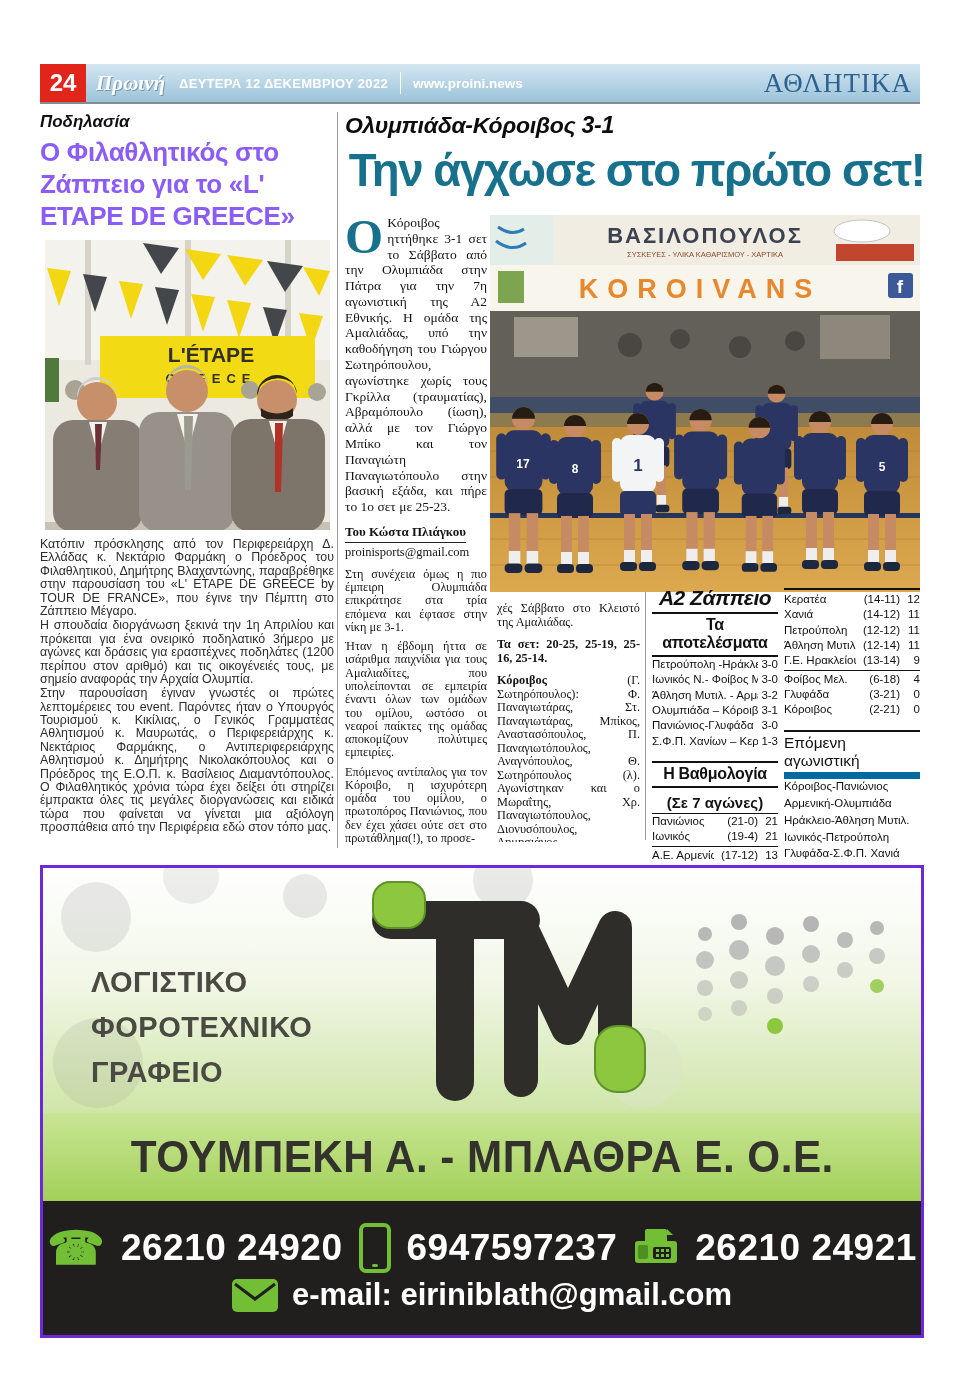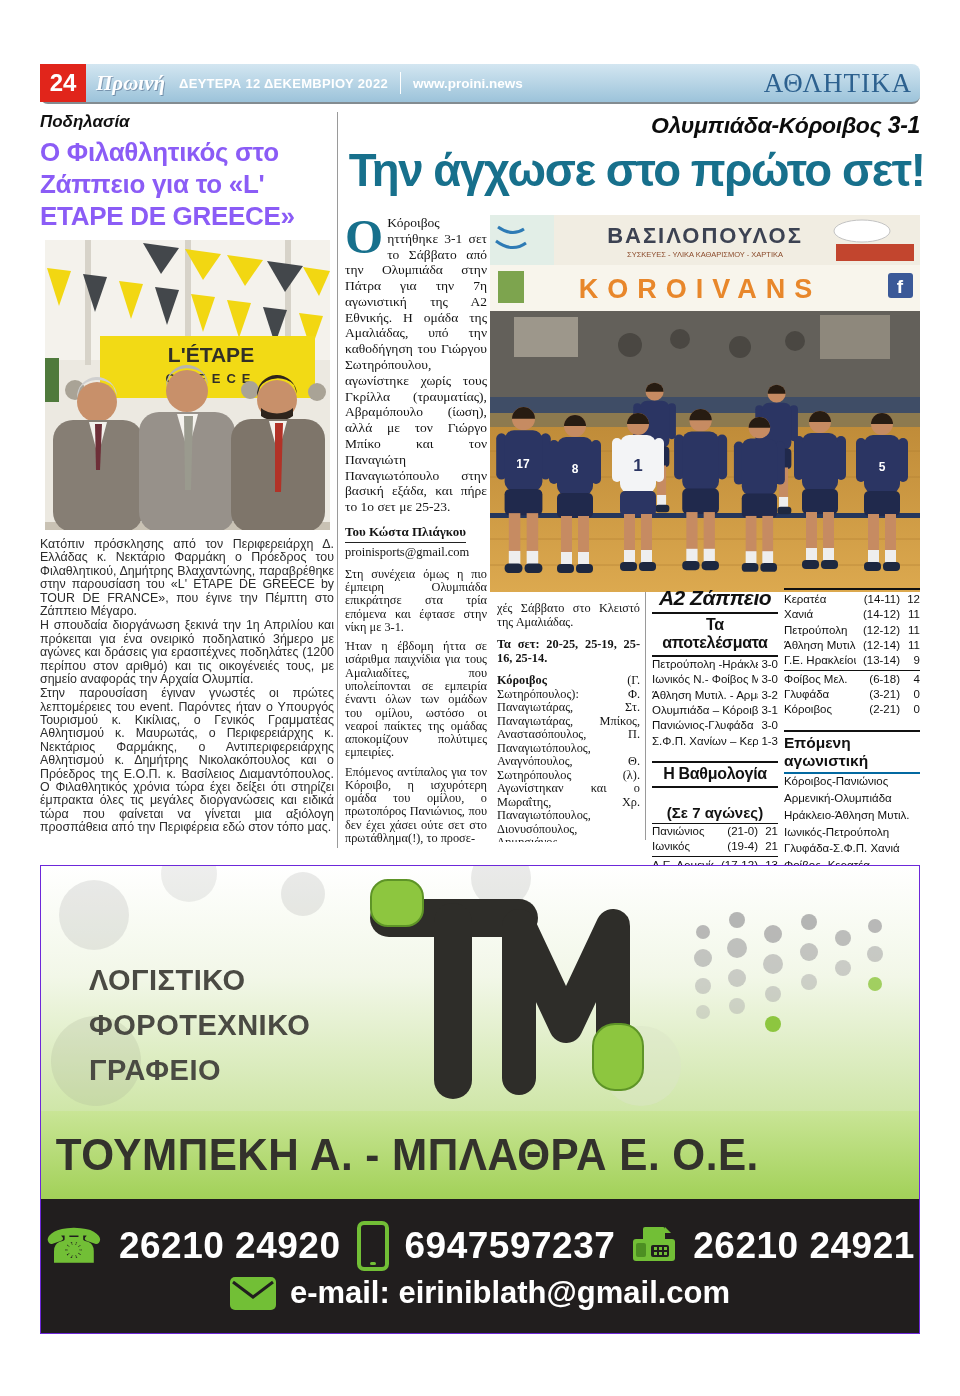--- a/index.html
+++ b/index.html
@@ -1,21 +1,21 @@
 <!DOCTYPE html>
 <html><head>
 <meta charset="utf-8">
 <style>
   html,body{margin:0;padding:0;background:#ffffff;}
   .page{position:relative;width:960px;height:1396px;background:#fff;overflow:hidden;
         font-family:"Liberation Sans",sans-serif;color:#1a1a1a;}
   
   .hdr{position:absolute;left:40px;top:64px;width:880px;height:38px;
        background:linear-gradient(#d3e6f1,#9cc3da);border-bottom:2px solid #838c91;
-       display:flex;align-items:center;border-radius:8px;}
+       display:flex;align-items:center;}
   .hdr .pageno{width:46px;height:38px;background:#e1251b;color:#fff;font-weight:bold;
        font-size:24px;display:flex;align-items:center;justify-content:center;}
   .hdr .masthead{font-family:"Liberation Serif",serif;font-style:italic;font-weight:bold;
        color:#fff;font-size:21px;margin:0 14px 0 10px;text-shadow:1px 1px 0 rgba(20,40,80,.35);}
   .hdr .date{color:#fff;font-weight:bold;font-size:13px;letter-spacing:.3px;}
   .hdr .sep{width:1px;height:22px;background:#fff;margin:0 12px;}
   .hdr .site{color:#fff;font-weight:bold;font-size:13.5px;}
   .hdr .section{margin-left:auto;margin-right:8px;font-family:"Liberation Serif",serif;
        font-weight:normal;font-size:27px;color:#2d618f;letter-spacing:1px;}
   
@@ -23,21 +23,21 @@
        font-style:italic;color:#111;}
   .title-left{position:absolute;left:40px;top:136px;width:294px;font-size:26px;
        font-weight:800;line-height:1.24;color:#8b5cf6;letter-spacing:-.3px;}
   .photo-left{position:absolute;left:45px;top:240px;width:285px;height:290px;overflow:hidden;}
   .caption-left{position:absolute;left:40px;top:538px;width:294px;height:310px;
        font-size:12.4px;line-height:1.08;text-align:justify;color:#2c2c2c;overflow:hidden;}
   .caption-left p{margin:0 0 1px 0;}
   .vdiv1{position:absolute;left:337px;top:112px;width:1px;height:736px;background:#9a9a9a;}
   .vdiv2{position:absolute;left:645px;top:588px;width:1px;height:252px;background:#9a9a9a;}
   
-  .kicker-main{position:absolute;left:345px;top:112px;width:575px;text-align:right;
+  .kicker-main{position:absolute;left:345px;top:112px;width:575px;text-align:left;
        font-size:23px;font-weight:800;font-style:italic;color:#0c0c0c;letter-spacing:-.3px;}
   .headline-main{position:absolute;left:340px;top:142px;width:585px;text-align:center;
        font-size:47px;font-weight:800;color:#17708c;letter-spacing:-1.5px;
        transform:scaleX(.97);transform-origin:center;white-space:nowrap;}
   .photo-main{position:absolute;left:490px;top:215px;width:430px;height:377px;overflow:hidden;}
   .colA{position:absolute;left:345px;top:215px;width:142px;height:648px;overflow:hidden;
        font-family:"Liberation Serif",serif;text-align:justify;color:#141414;}
   .lead{font-size:13.5px;line-height:1.17;}
   .dropcap{float:left;font-size:49px;line-height:.82;font-weight:bold;color:#17708c;
        padding:2px 4px 0 0;font-family:"Liberation Serif",serif;}
@@ -53,43 +53,43 @@
   .bold{font-weight:bold;}
   
   .stats{font-size:11.5px;color:#111;}
   .sColA{position:absolute;left:652px;top:586px;width:126px;}
   .sColB{position:absolute;left:784px;top:588px;width:136px;}
   .league-title{font-size:21px;font-weight:800;font-style:italic;text-align:center;
        border-bottom:2px solid #111;padding-bottom:2px;letter-spacing:-.5px;}
   .sub-title{font-size:16px;font-weight:800;text-align:center;border-bottom:2px solid #111;
        padding:2px 0 3px 0;letter-spacing:-.3px;}
   .sub-title2{font-size:15px;font-weight:800;text-align:center;border-bottom:1.5px solid #111;
-       padding:16px 0 2px 0;}
+       padding:6px 0 2px 0;}
   .srow{display:flex;justify-content:space-between;padding:1px 0;line-height:1.16;}
   .srow .t{flex:1;white-space:nowrap;overflow:hidden;}
   .srow .r{width:44px;text-align:right;}
   .srow .p{width:20px;text-align:right;}
   .rule-mid{border-top:1.5px solid #111;margin:1px 0;}
   .standings-top{border-top:2px solid #111;padding-top:2px;}
   .blk-gap{margin-top:12px;}
-  .next-title{font-size:15.5px;font-weight:700;border-top:2px solid #111;
-       border-bottom:2px solid #0369a1;padding:2px 0;}
+  .next-title{font-size:15.5px;font-weight:400;border-top:2px solid #111;
+       border-bottom:7px solid #0369a1;padding:2px 0;}
   .fixture{padding:1.5px 0;line-height:1.2;white-space:nowrap;}
   
-  .ad{position:absolute;left:40px;top:865px;width:878px;height:467px;border:1px solid #6d28d9;
+  .ad{position:absolute;left:40px;top:865px;width:878px;height:467px;border:3px solid #6d28d9;
       background:#fde047;overflow:hidden;}
   .ad-top{position:absolute;left:0;top:0;width:100%;height:245px;
       background:linear-gradient(#ffffff 0%,#f2f7e8 45%,#cfe6a8 100%);}
   .dot{position:absolute;border-radius:50%;}
   .ad-services{position:absolute;left:48px;top:92px;font-size:29px;font-weight:600;
       color:#4a4a43;letter-spacing:.5px;line-height:1.55;}
   .ad-logo{position:absolute;left:300px;top:8px;}
   .ad-dots-svg{position:absolute;left:648px;top:26px;}
   .ad-band{position:absolute;left:0;top:245px;width:100%;height:88px;
-      background:linear-gradient(#c9e596,#a2d158);display:flex;align-items:center;justify-content:flex-start;}
+      background:linear-gradient(#c9e596,#a2d158);display:flex;align-items:center;justify-content:center;}
   .ad-company{font-size:44px;font-weight:800;color:#33322c;letter-spacing:.5px;
       transform:scaleX(.96);white-space:nowrap;}
   .ad-black{position:absolute;left:0;top:333px;width:100%;height:134px;background:#211e1e;
       display:flex;flex-direction:column;align-items:center;justify-content:center;gap:4px;}
   .ad-row{display:flex;align-items:center;gap:16px;color:#fff;font-weight:bold;font-size:37px;
       letter-spacing:.5px;}
   .ad-row .num{white-space:nowrap;}
   .ad-row2{display:flex;align-items:center;gap:14px;color:#fff;font-weight:bold;font-size:31px;}
   .icon-phone{color:#72bf36;font-size:46px;line-height:1;}
   .icon-mobile{width:24px;height:42px;border:4px solid #72bf36;border-radius:7px;position:relative;}

